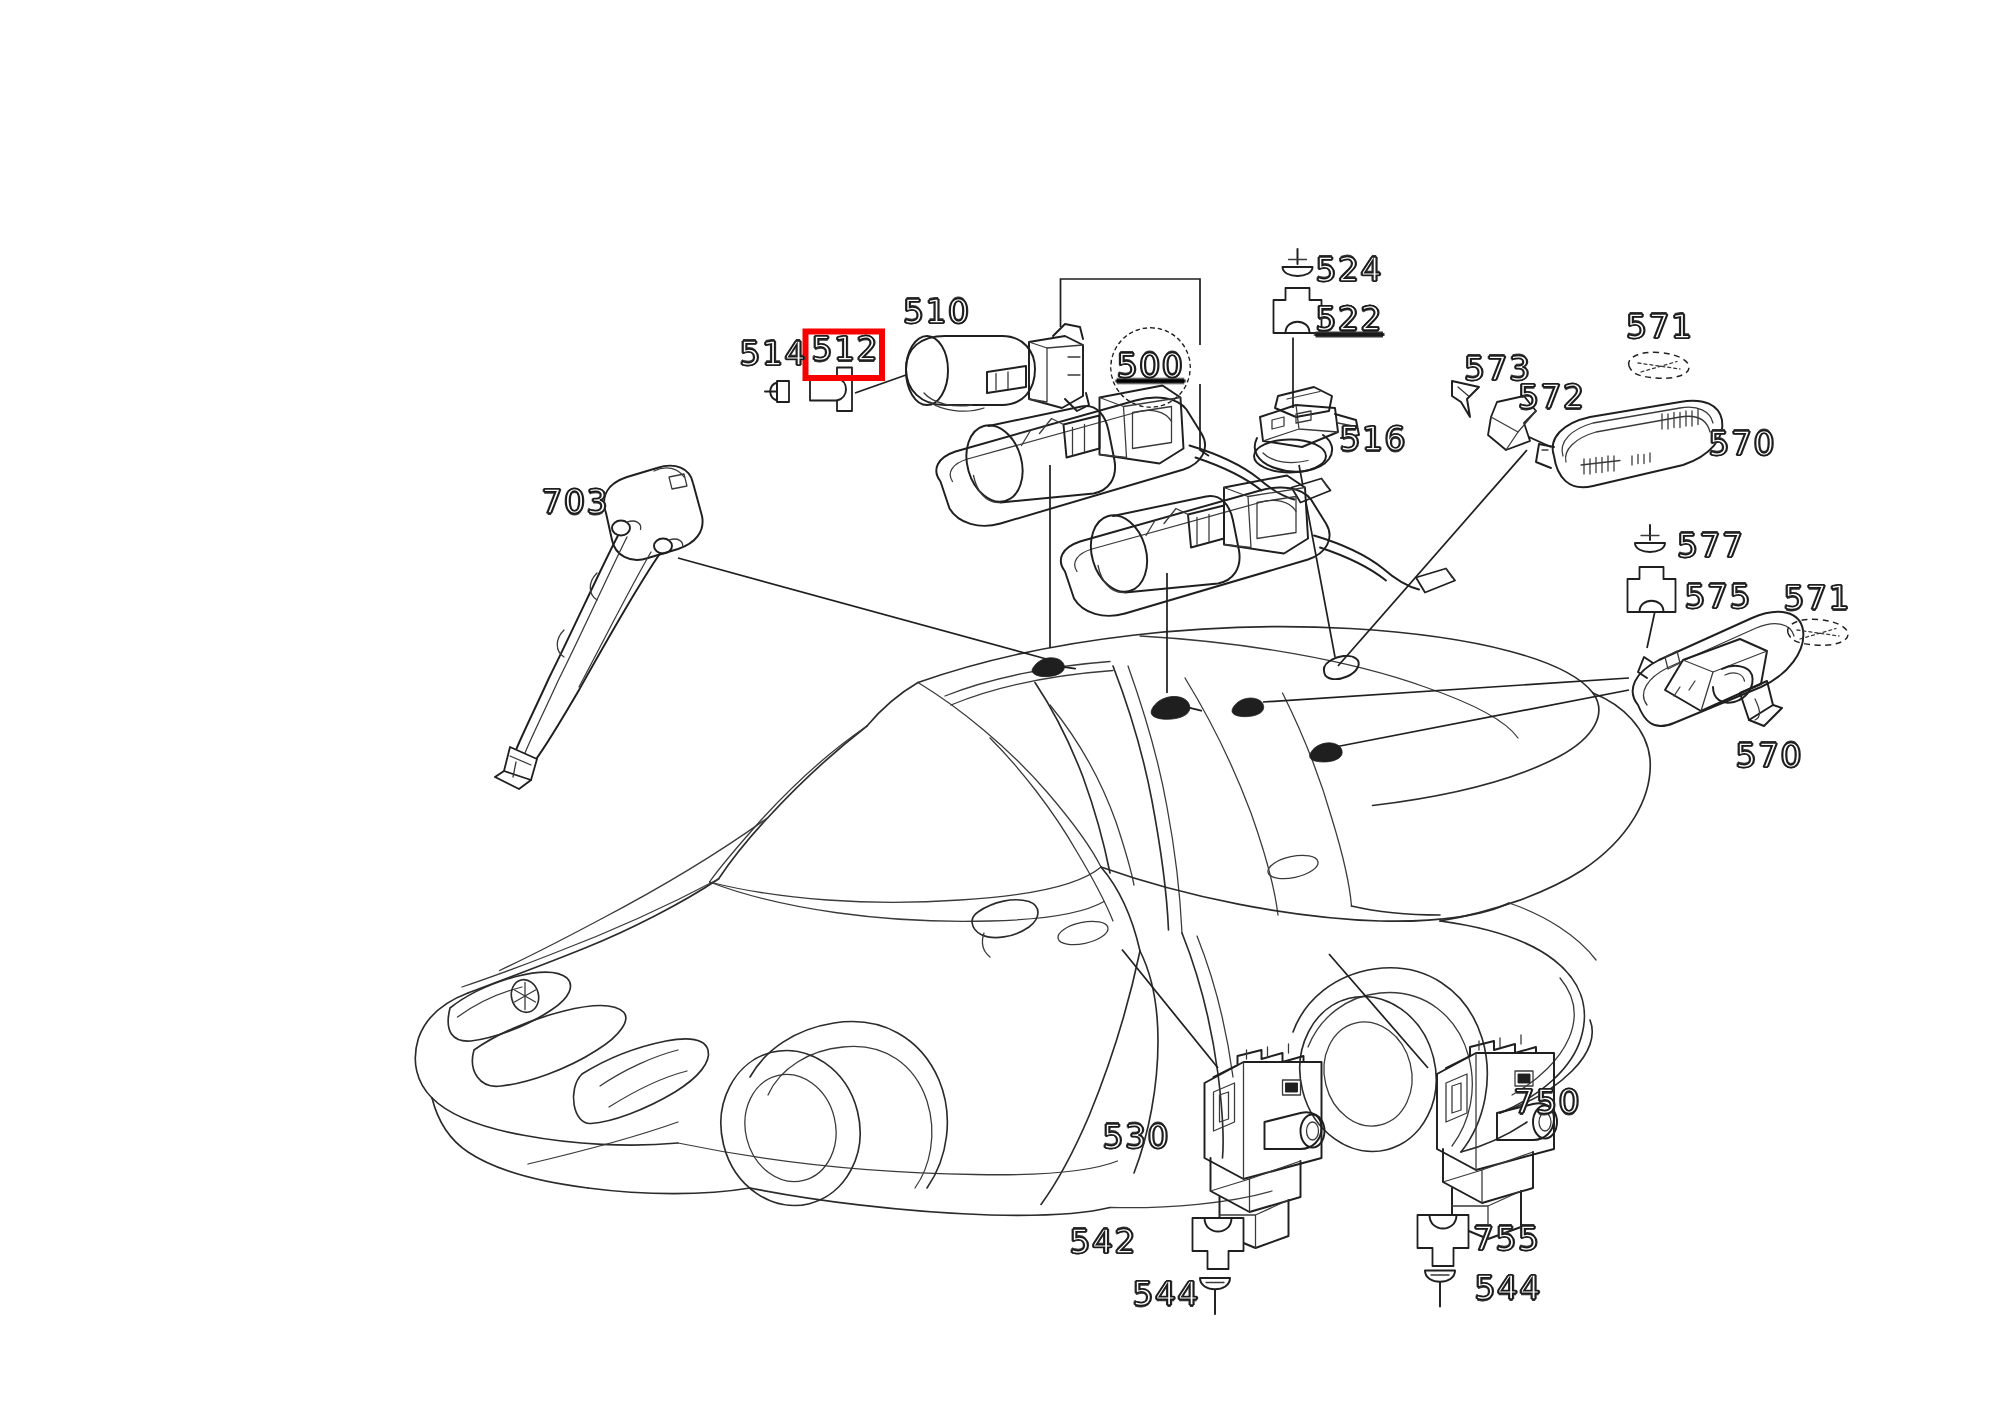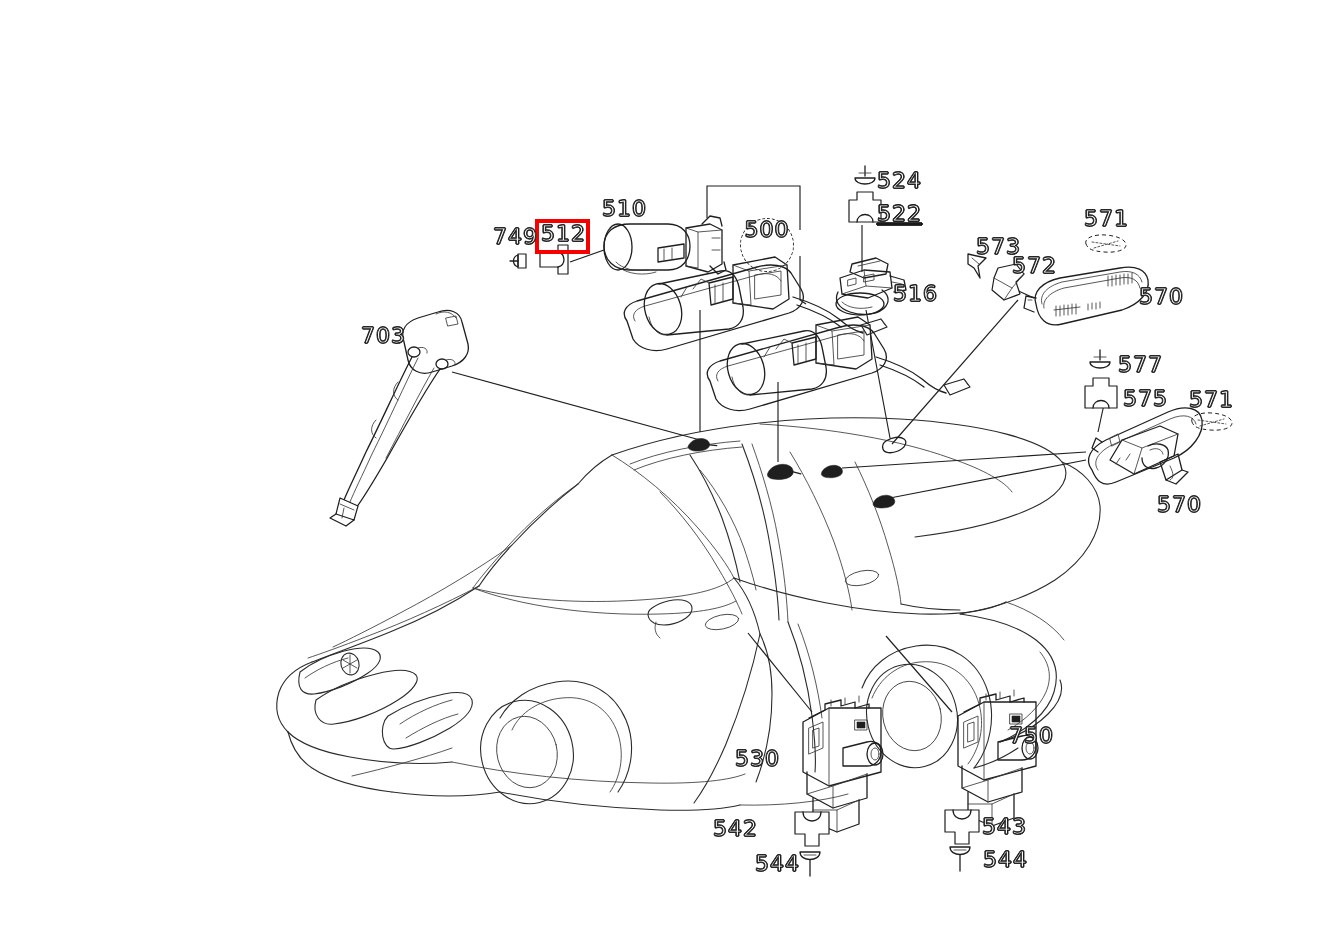--- a/index.html
+++ b/index.html
@@ -48,21 +48,23 @@
     border: 4px solid #f70000;
     background: transparent;
     box-sizing: border-box;
   }
   .callout-bubble {
     position: absolute;
     border: 1px dashed #222;
     border-radius: 50%;
     box-sizing: border-box;
     display: flex;
+    align-items: center;
     justify-content: center;
+    text-decoration: underline;
   }
   .callout-bubble .partnum {
     position: static;
   }
 </style>
 </head>
 <body>
 
 <div id="stage">
 
@@ -508,28 +510,28 @@
       <path class="lnt" d="M4,5 L16,5"></path>
     </g>
 
   </svg>
 
   <div class="partnum" style="left:602px; top:198px;">510</div>
 
   <div class="hl-box" style="left:535px; top:219px; width:55px; height:35px;"></div>
   <div class="partnum boxed" style="left:541px; top:223px;">512</div>
 
-  <div class="partnum" style="left:493px; top:226px;">749</div>
+  <div class="partnum" style="left:493px; top:226px;">514</div>
   <div class="partnum" style="left:893px; top:283px;">516</div>
   <div class="partnum" style="left:877px; top:203px;text-decoration:underline;">522</div>
   <div class="partnum" style="left:877px; top:170px;">524</div>
   <div class="partnum" style="left:735px; top:748px;">530</div>
   <div class="partnum" style="left:1009px; top:725px;">750</div>
   <div class="partnum" style="left:713px; top:818px;text-align:right;">542</div>
-  <div class="partnum" style="left:982px; top:816px;">543</div>
+  <div class="partnum" style="left:982px; top:816px;">755</div>
   <div class="partnum" style="left:755px; top:853px;">544</div>
   <div class="partnum" style="left:983px; top:849px;">544</div>
   <div class="partnum" style="left:361px; top:325px;">703</div>
   <div class="partnum" style="left:1139px; top:286px;">570</div>
   <div class="partnum" style="left:1157px; top:494px;">570</div>
   <div class="partnum" style="left:1084px; top:208px;">571</div>
   <div class="partnum" style="left:1189px; top:389px;">571</div>
   <div class="partnum" style="left:1012px; top:255px;">572</div>
   <div class="partnum" style="left:976px; top:236px;">573</div>
   <div class="partnum" style="left:1123px; top:388px;">575</div>

